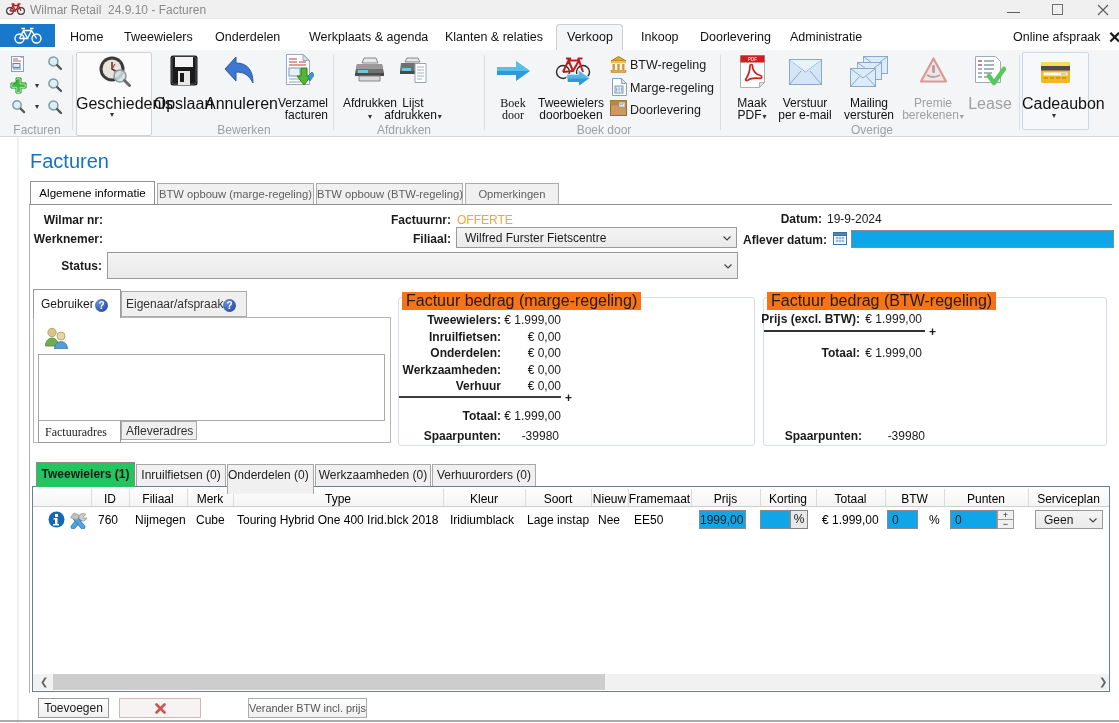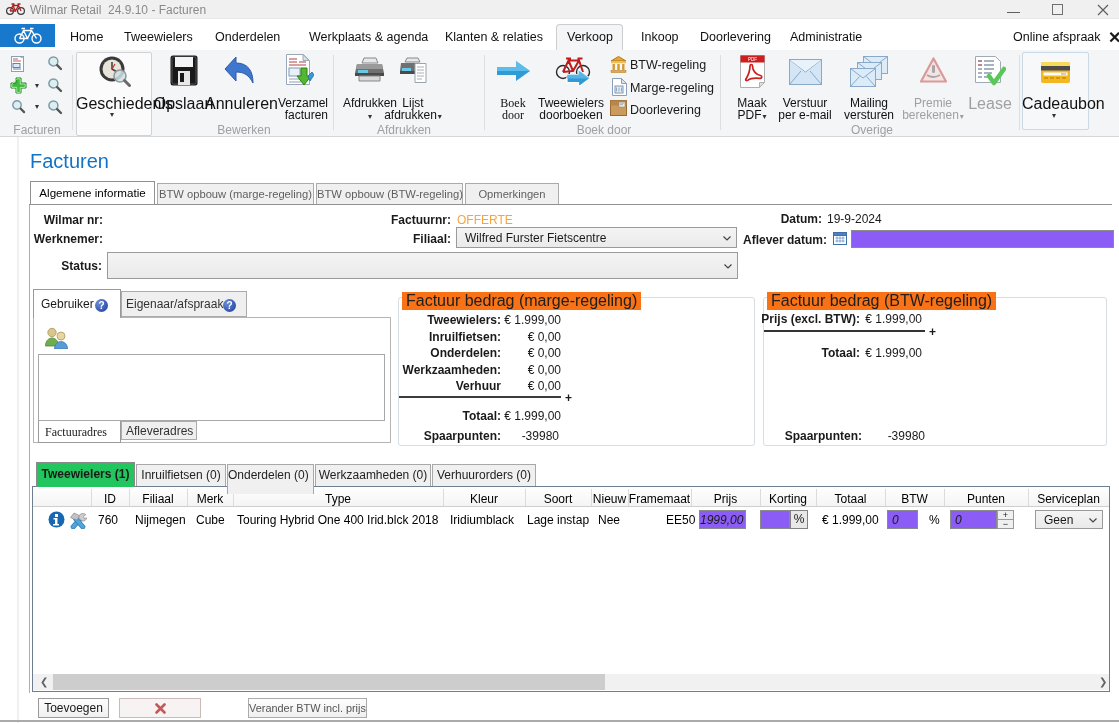--- a/index.html
+++ b/index.html
@@ -35,21 +35,21 @@
 .ptab-act { background:#fff; border:1px solid #919191; border-bottom:none; color:#000; z-index:3; }
 .ptab-in { background:#f0f0f0; border:1px solid #ababab; border-bottom:none; color:#5f5f5f; z-index:2; }
 #ptabline { left:29px; top:67px; width:1083px; height:1px; background:#919191; }
 
 .lab { position:absolute; font-weight:bold; text-align:right; }
 .val { position:absolute; }
 .combo { position:absolute; background:linear-gradient(#f4f4f4,#eaeaea); border:1px solid #9a9a9a; font-size:12px; }
 .combo .ct { position:absolute; left:8px; top:3px; }
 .combo .ca { position:absolute; right:5px; top:8px; width:8px; height:5px; }
 .combo .ca svg { display:block; }
-.tinput { position:absolute; background:#8b5cf6; border:1px solid #8a8a8a;font-style:italic; }
+.tinput { position:absolute; background:#0ea5e9; border:1px solid #8a8a8a; }
 
 .gbox { position:absolute; border:1px solid #d5dde5; border-radius:3px; }
 .glabel { position:absolute; background:#f97316; padding:0 4px; font-size:16px; color:#202020;text-align:right; }
 .frow-l { position:absolute; font-weight:bold; text-align:right; width:110px; }
 .frow-v { position:absolute; text-align:right; width:70px; }
 .qmark { position:absolute; width:13px; height:13px; border-radius:50%; background:radial-gradient(circle at 4px 4px, #6a8fd8, #1a3a9a); color:#fff; font-size:10px; font-weight:bold; text-align:center; line-height:13px; z-index:4; }
 .qmark:before { content:"?"; }
 
 .stab-act { position:absolute; background:#fff; border:1px solid #9a9a9a; z-index:3; }
 .stab-in { position:absolute; background:#efefef; border:1px solid #ababab; z-index:2; }
@@ -449,21 +449,21 @@
       <path d="M1.5 6.5 L5 2 l3.5 1.5 2.5 2 -3.5 3.5 -3-1z" fill="#c2c2c2" stroke="#8a8a8a" stroke-width="0.7"></path>
       <path d="M10 4.5 c2.5-2.8 5.5-2.3 6.8-0.8 l-2.3 1.6 0.8 2.4 2.2-1 c0.2 2-1.8 3.6-4 3.3 l-3.5-2z" fill="#cdcdcd" stroke="#8a8a8a" stroke-width="0.7"></path>
     </svg>
     <div class="rcell" style="left:65px;width:24px;">760</div>
     <div class="rcell" style="left:102px;">Nijmegen</div>
     <div class="rcell" style="left:163px;">Cube</div>
     <div class="rcell" style="left:204px;">Touring Hybrid One 400 Irid.blck 2018</div>
     <div class="rcell" style="left:417px;">Iridiumblack</div>
     <div class="rcell" style="left:494px;">Lage instap</div>
     <div class="rcell" style="left:565px;">Nee</div>
-    <div class="rcell" style="left:601px;margin-left:32px;">EE50</div>
+    <div class="rcell" style="left:601px;">EE50</div>
     <div class="tinput" style="left:666px;top:23px;width:47px;height:19px;font-size:12px;text-align:right;padding:2px 4px 0 0;">1999,00</div>
     <div class="tinput" style="left:727px;top:23px;width:30px;height:19px;"></div>
     <div class="abs" style="left:757px;top:23px;width:18px;height:19px;background:#e8e8e8;border:1px solid #828282;text-align:center;line-height:17px;">%</div>
     <div class="rcell" style="left:789px;">€ 1.999,00</div>
     <div class="tinput" style="left:854px;top:23px;width:31px;height:19px;font-size:12px;padding:2px 0 0 4px;">0</div>
     <div class="rcell" style="left:896px;">%</div>
     <div class="tinput" style="left:917px;top:23px;width:47px;height:19px;font-size:12px;padding:2px 0 0 4px;">0</div>
     <div class="abs" style="left:964px;top:23px;width:17px;height:10px;border:1px solid #9a9a9a;background:#f0f0f0;font-size:9px;line-height:8px;text-align:center;">+</div>
     <div class="abs" style="left:964px;top:32px;width:17px;height:10px;border:1px solid #9a9a9a;background:#f0f0f0;font-size:9px;line-height:8px;text-align:center;">−</div>
     <div class="combo" style="left:1002px;top:23px;width:68px;height:19px;">

